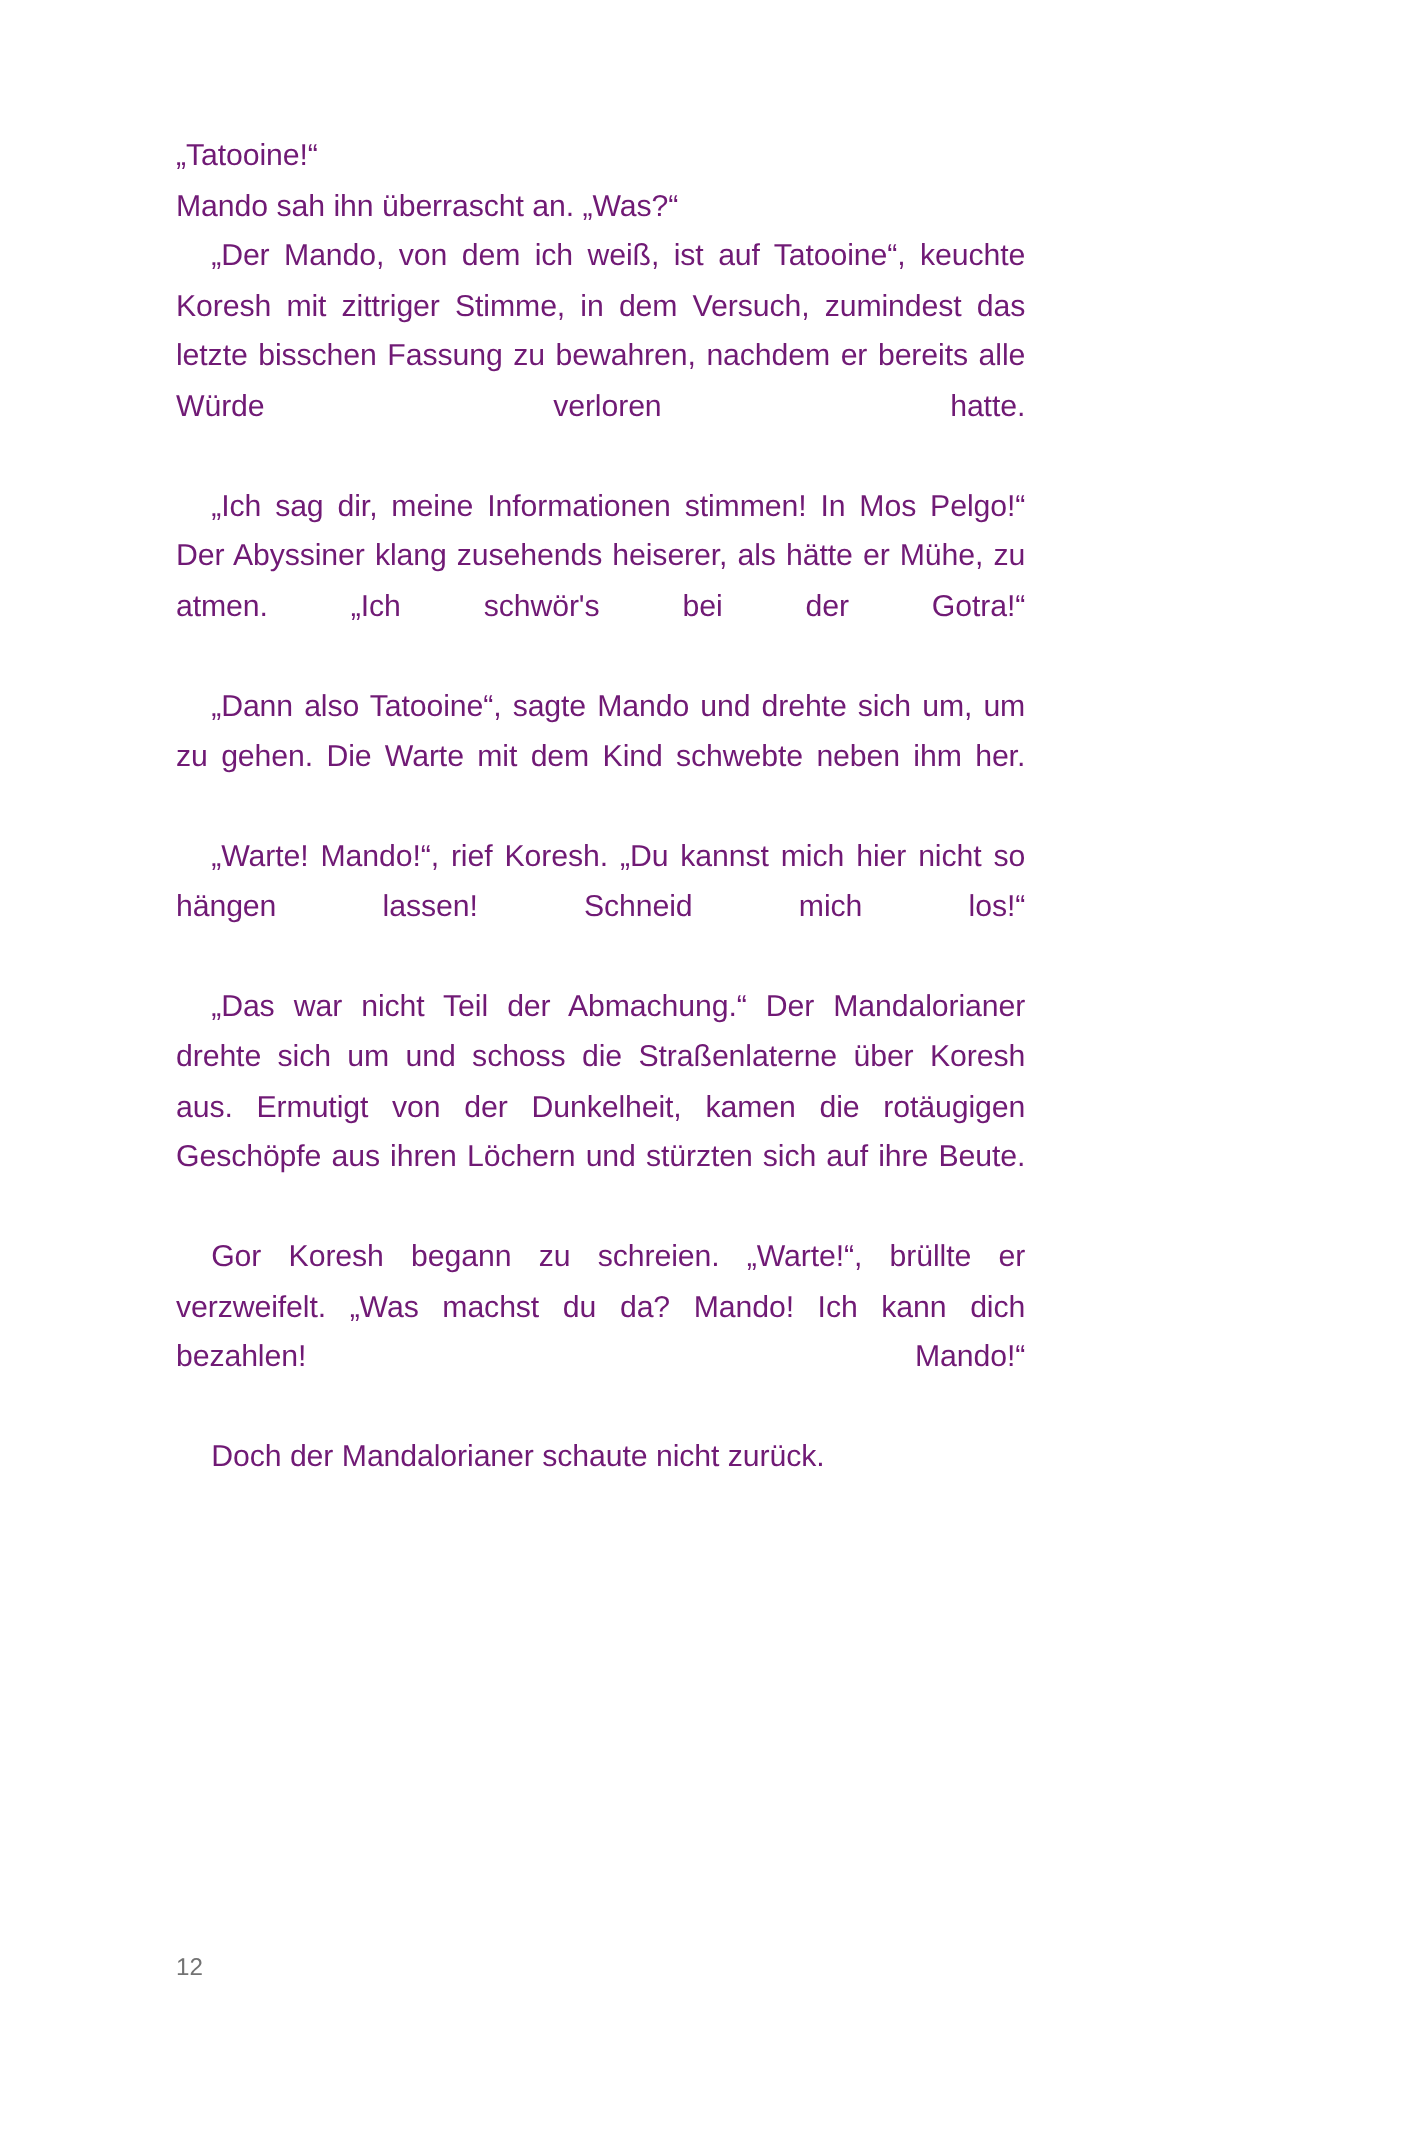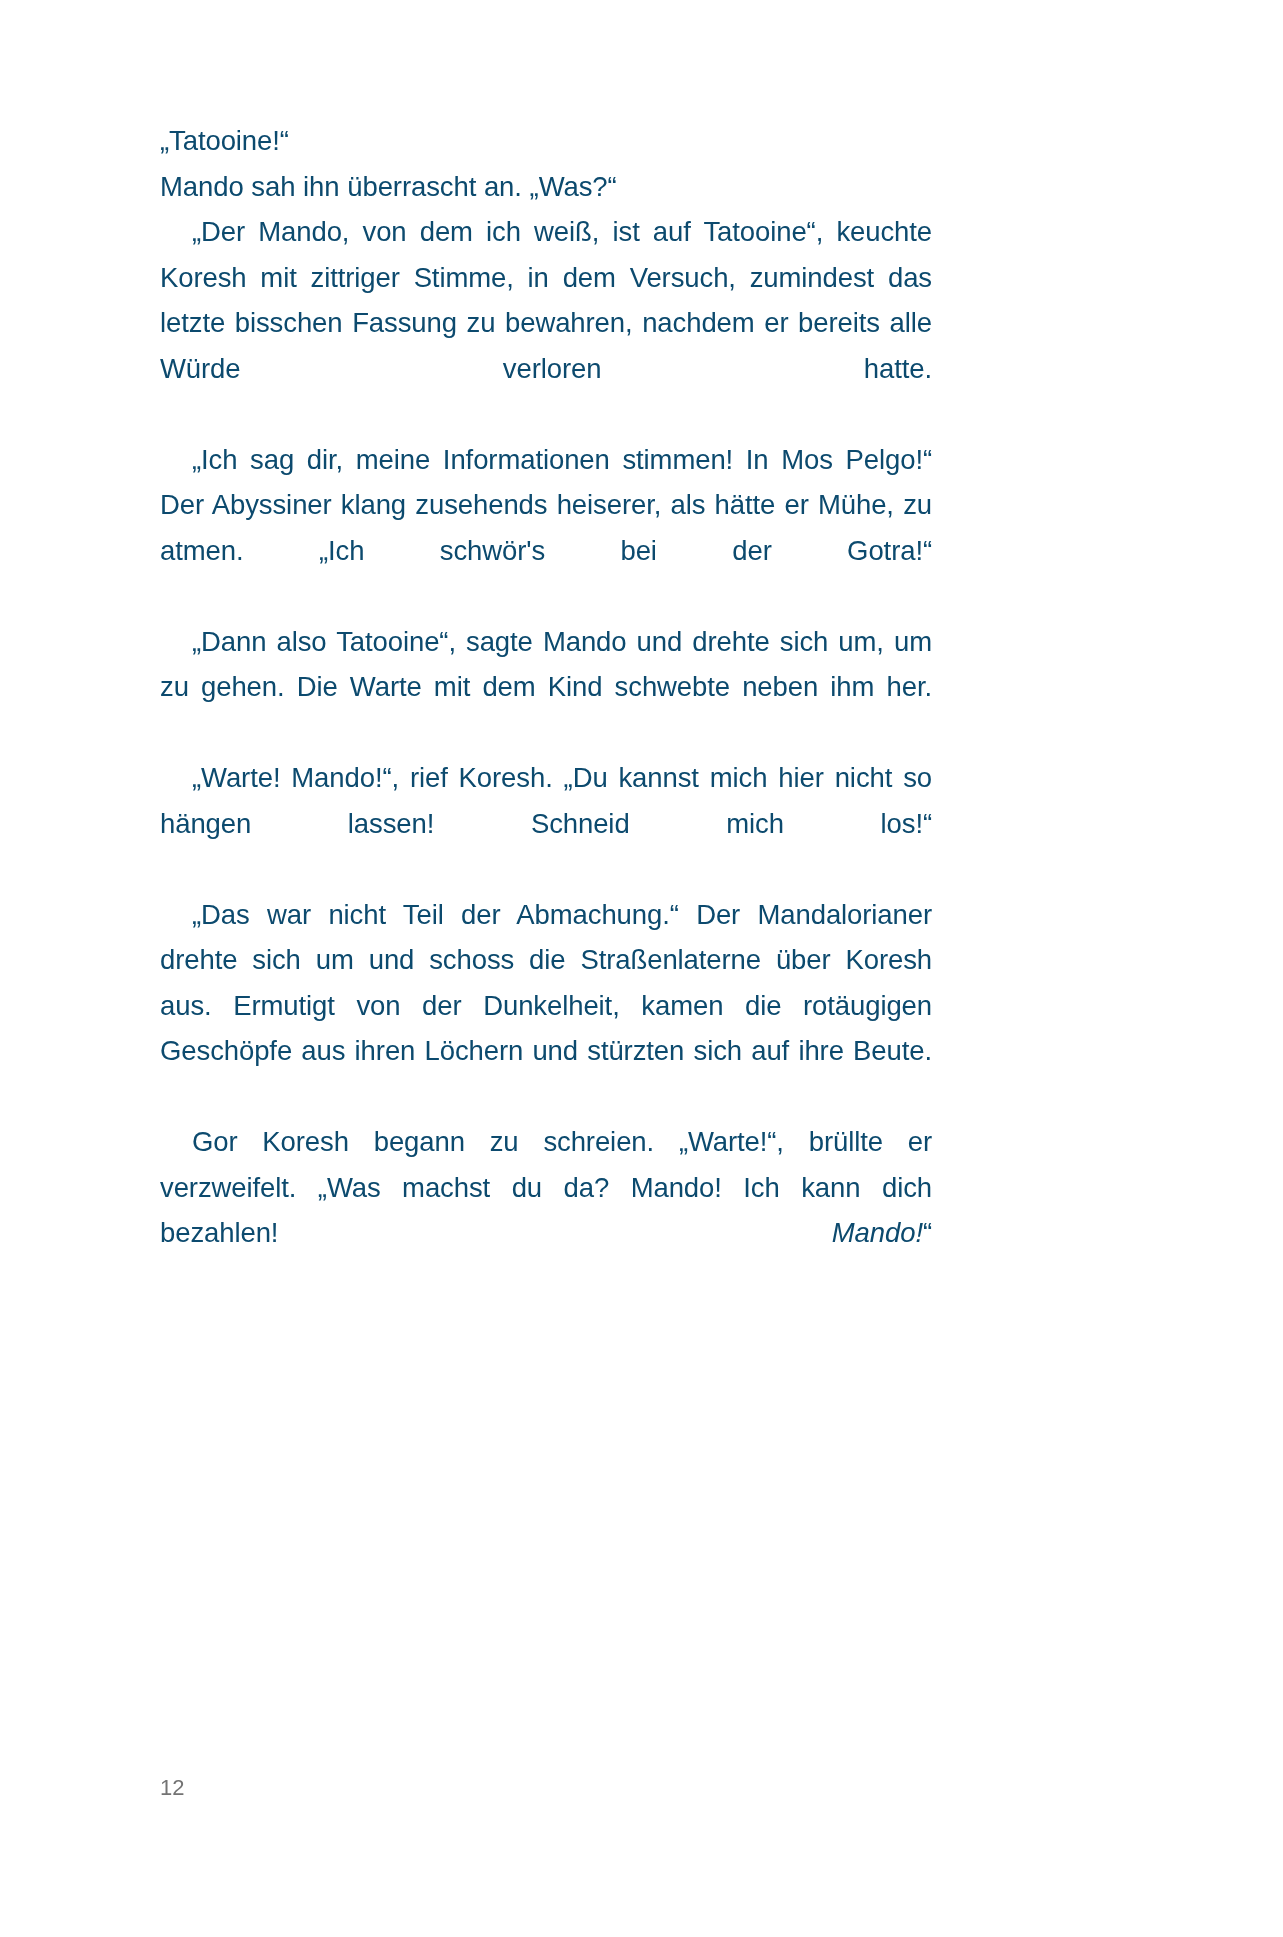--- a/index.html
+++ b/index.html
@@ -20,21 +20,21 @@
     position: absolute;
     left: 160px;
     top: 118px;
     width: 772px;
   }
   .para {
     margin: 0;
     font-family: "Liberation Sans", sans-serif;
     font-size: 27.5px;
     line-height: 45.5px;
-    color: #0c4a6e;
+    color: #701a75;
     text-align: justify;
     text-justify: inter-word;
     hyphens: manual;
     -webkit-hyphens: manual;
     letter-spacing: -0.1px;
     word-spacing: 0.2px;
   }
   .para.indent {
     text-indent: 32px;
   }
@@ -44,21 +44,20 @@
   
   .para:after {
     content: "";
     display: inline-block;
     width: 100%;
   }
   .para.short:after {
     display: none;
   }
   .italic {
-    font-style: italic;
   }
   .page-number {
     position: absolute;
     left: 160px;
     top: 1775px;
     font-family: "Liberation Sans", sans-serif;
     font-size: 22px;
     font-weight: normal;
     color: #737373;
     letter-spacing: 0px;
@@ -81,18 +80,19 @@
     <p class="para indent">„Ich sag dir, meine Informationen stimmen! In Mos Pelgo!“ Der Abyssiner klang zusehends heiserer, als hätte er Mühe, zu atmen. „Ich schwör's bei der Gotra!“</p>
 
     <p class="para indent">„Dann also Tatooine“, sagte Mando und drehte sich um, um zu gehen. Die Warte mit dem Kind schwebte neben ihm her.</p>
 
     <p class="para indent">„Warte! Mando!“, rief Koresh. „Du kannst mich hier nicht so hängen lassen! Schneid mich los!“</p>
 
     <p class="para indent">„Das war nicht Teil der Abmachung.“ Der Mandalorianer drehte sich um und schoss die Straßenlaterne über Koresh aus. Ermutigt von der Dunkelheit, kamen die rotäugigen Geschöpfe aus ihren Löchern und stürzten sich auf ihre Beute.</p>
 
     <p class="para indent"><span>Gor Koresh begann zu schreien. „Warte!“, brüllte er verzweifelt. „Was machst du da? Mando! Ich kann dich bezahlen! </span><span class="italic">Mando!</span><span>“</span></p>
 
+    <p class="para indent short">Doch der Mandalorianer schaute nicht zurück.</p>
 
   </div>
 
   <div class="page-number">12</div>
 
 </div>
 
 </body></html>

